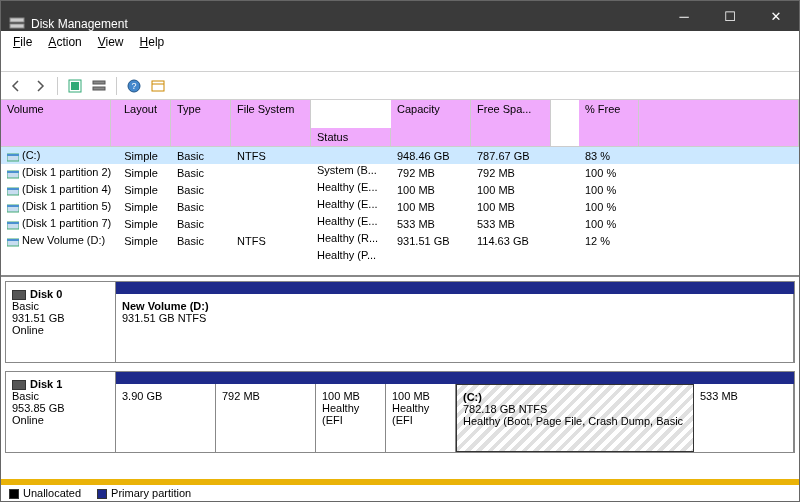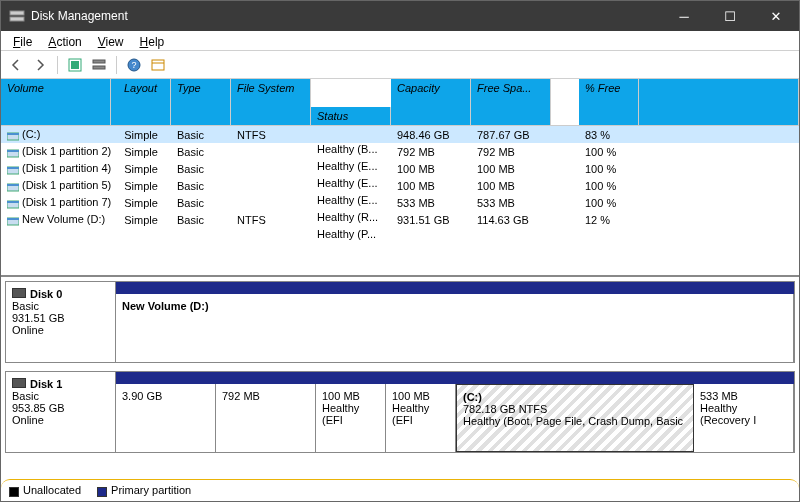--- a/index.html
+++ b/index.html
@@ -1,55 +1,55 @@
 <!DOCTYPE html>
 <html><head>
 <meta charset="utf-8">
 <style>
 * { box-sizing: border-box; margin: 0; padding: 0; font-family: "Segoe UI", Tahoma, sans-serif; }
 body { background: #f0f0f0; width: 800px; height: 502px; overflow: hidden; }
 .window { width: 800px; height: 502px; background: #fff; display: flex; flex-direction: column; border: 1px solid #666; }
-.titlebar { background: #3a3a3a; color: #fff; height: 30px; display: flex; align-items: center; padding-left: 8px; font-size: 12px; }
+.titlebar { background: #3a3a3a; color: #fff; height: 30px; display: flex; align-items: flex-end; padding-left: 8px; font-size: 12px; }
 .titlebar-icon { width: 16px; height: 16px; margin-right: 6px; display: inline-flex; }
 .titlebar-buttons { margin-left: auto; display: flex; }
 .titlebar-buttons div { width: 46px; height: 30px; display: flex; align-items: center; justify-content: center; color: #fff; font-size: 13px; }
-.menubar { display: flex; padding: 2px 4px; font-size: 12px; border-bottom: 1px solid #d0d0d0; height: 20px; align-items: flex-start; }
+.menubar { display: flex; padding: 20px 4px; font-size: 12px; border-bottom: 1px solid #d0d0d0; height: 20px; align-items: flex-end; }
 .menubar span { padding: 2px 8px; }
 .menubar span u { text-decoration: underline; }
 .toolbar { display: flex; padding: 3px 6px; gap: 6px; border-bottom: 1px solid #d0d0d0; height: 28px; align-items: center; }
 .tb-btn { width: 18px; height: 18px; display: flex; align-items: center; justify-content: center; }
 .tb-sep { width: 1px; height: 18px; background: #ccc; margin: 0 2px; }
 .content { flex: 1; display: flex; flex-direction: column; }
 .volume-list { flex: 1; overflow: hidden; border-bottom: 2px solid #888; }
 .vl-header { display: flex; border-bottom: 1px solid #ccc; }
-.vl-header-cell { font-size: 11px; padding: 3px 6px; border-right: 1px solid #ccc; background: #0ea5e9; font-style: italic; }
+.vl-header-cell { font-size: 11px; padding: 3px 6px; border-right: 1px solid #ccc; background: #f0abfc; }
 .vl-row { display: flex; font-size: 11px; height: 17px; align-items: center; }
 .vl-row.selected { background: #cce8ff; }
 .vl-cell { padding: 1px 6px; white-space: nowrap; overflow: hidden; }
 .vol-icon { width: 12px; height: 10px; display: inline-block; margin-right: 3px; vertical-align: middle; }
 .col-volume { width: 110px; }
 .col-layout { width: 60px; text-align: center; }
 .col-type { width: 60px; }
 .col-fs { width: 80px; }
 .col-status { width: 80px; margin-top: 28px; }
 .col-capacity { width: 80px; }
 .col-free { width: 80px; }
 .col-pfree { width: 60px; margin-left: 28px; }
 .disk-panel { height: 202px; overflow-y: auto; padding: 4px; }
 .disk-row { display: flex; border: 1px solid #888; margin-bottom: 8px; height: 82px; }
 .disk-label { width: 110px; border-right: 1px solid #888; padding: 6px; font-size: 11px; display: flex; flex-direction: column; }
-.disk-label .dname { font-weight: bold; display: flex; align-items: flex-start; gap: 4px; }
+.disk-label .dname { font-weight: bold; display: flex; align-items: flex-end; gap: 4px; }
 .disk-icon { width: 14px; height: 10px; background: #555; border: 1px solid #333; display: inline-block; }
 .disk-parts { flex: 1; display: flex; flex-direction: column; }
 .top-stripe { height: 12px; background: #1e2a8a; }
 .parts { flex: 1; display: flex; }
 .part { border-right: 1px solid #888; padding: 6px; font-size: 11px; overflow: hidden; position: relative; }
 .part.active { background-image: repeating-linear-gradient(135deg, #fff, #fff 4px, #e0e0e0 4px, #e0e0e0 8px); border: 1px solid #333; }
 .part .pname { font-weight: bold; }
-.legend { border-top: 1px solid #eab308; padding: 4px 8px; font-size: 11px; display: flex; gap: 16px; align-items: center; height: 22px; border-radius: 9px; }
+.legend { border-top: 6px solid #eab308; padding: 4px 8px; font-size: 11px; display: flex; gap: 16px; align-items: center; height: 22px; }
 .legend-sw { width: 10px; height: 10px; display: inline-block; margin-right: 4px; vertical-align: middle; border: 1px solid #333; }
 .black { background: #000; }
 .blue { background: #1e2a8a; }
 </style>
 </head>
 <body>
 
 <div class="window">
   <div class="titlebar">
     <span class="titlebar-icon">
@@ -127,21 +127,21 @@
       </div>
       <div id="vl-body">
           <div class="vl-row selected">
             <div class="vl-cell col-volume"><svg class="vol-icon" viewBox="0 0 12 10">
                 <rect x="0" y="2" width="12" height="7" fill="#c8ddf0" stroke="#4a7"></rect>
                 <rect x="0" y="2" width="12" height="2" fill="#4a90d0"></rect>
               </svg><span>(C:)</span></div>
             <div class="vl-cell col-layout">Simple</div>
             <div class="vl-cell col-type">Basic</div>
             <div class="vl-cell col-fs">NTFS</div>
-            <div class="vl-cell col-status">Healthy (B...</div>
+            <div class="vl-cell col-status">System (B...</div>
             <div class="vl-cell col-capacity">948.46 GB</div>
             <div class="vl-cell col-free">787.67 GB</div>
             <div class="vl-cell col-pfree">83 %</div>
           </div>
           <div class="vl-row">
             <div class="vl-cell col-volume"><svg class="vol-icon" viewBox="0 0 12 10">
                 <rect x="0" y="2" width="12" height="7" fill="#c8ddf0" stroke="#4a7"></rect>
                 <rect x="0" y="2" width="12" height="2" fill="#4a90d0"></rect>
               </svg><span>(Disk 1 partition 2)</span></div>
             <div class="vl-cell col-layout">Simple</div>
@@ -213,20 +213,21 @@
             <div class="dname"><span class="disk-icon"></span>Disk 0</div>
             <div>Basic</div>
             <div>931.51 GB</div>
             <div>Online</div>
           </div>
           <div class="disk-parts">
             <div class="top-stripe"></div>
             <div class="parts">
               <div class="part" style="flex: 1 1 0%;">
                 <div class="pname">New Volume  (D:)</div>
+                <div>931.51 GB NTFS</div>
               </div>
             </div>
           </div>
         </div>
         <div class="disk-row">
           <div class="disk-label">
             <div class="dname"><span class="disk-icon"></span>Disk 1</div>
             <div>Basic</div>
             <div>953.85 GB</div>
             <div>Online</div>
@@ -248,21 +249,20 @@
                 <div>100 MB</div>
                 <div>Healthy (EFI</div>
               </div>
               <div class="part active" style="flex: 1 1 0%;">
                 <div class="pname">(C:)</div>
                 <div>782.18 GB NTFS</div>
                 <div>Healthy (Boot, Page File, Crash Dump, Basic</div>
               </div>
               <div class="part" style="flex: 0 0 100px;">
                 <div>533 MB</div>
-                <div>Healthy (Recovery I</div>
               </div>
             </div>
           </div>
         </div>
       </div>
 
     <div class="legend">
       <span><span class="legend-sw black"></span><span>Unallocated</span></span>
       <span><span class="legend-sw blue"></span><span>Primary partition</span></span>
     </div>

